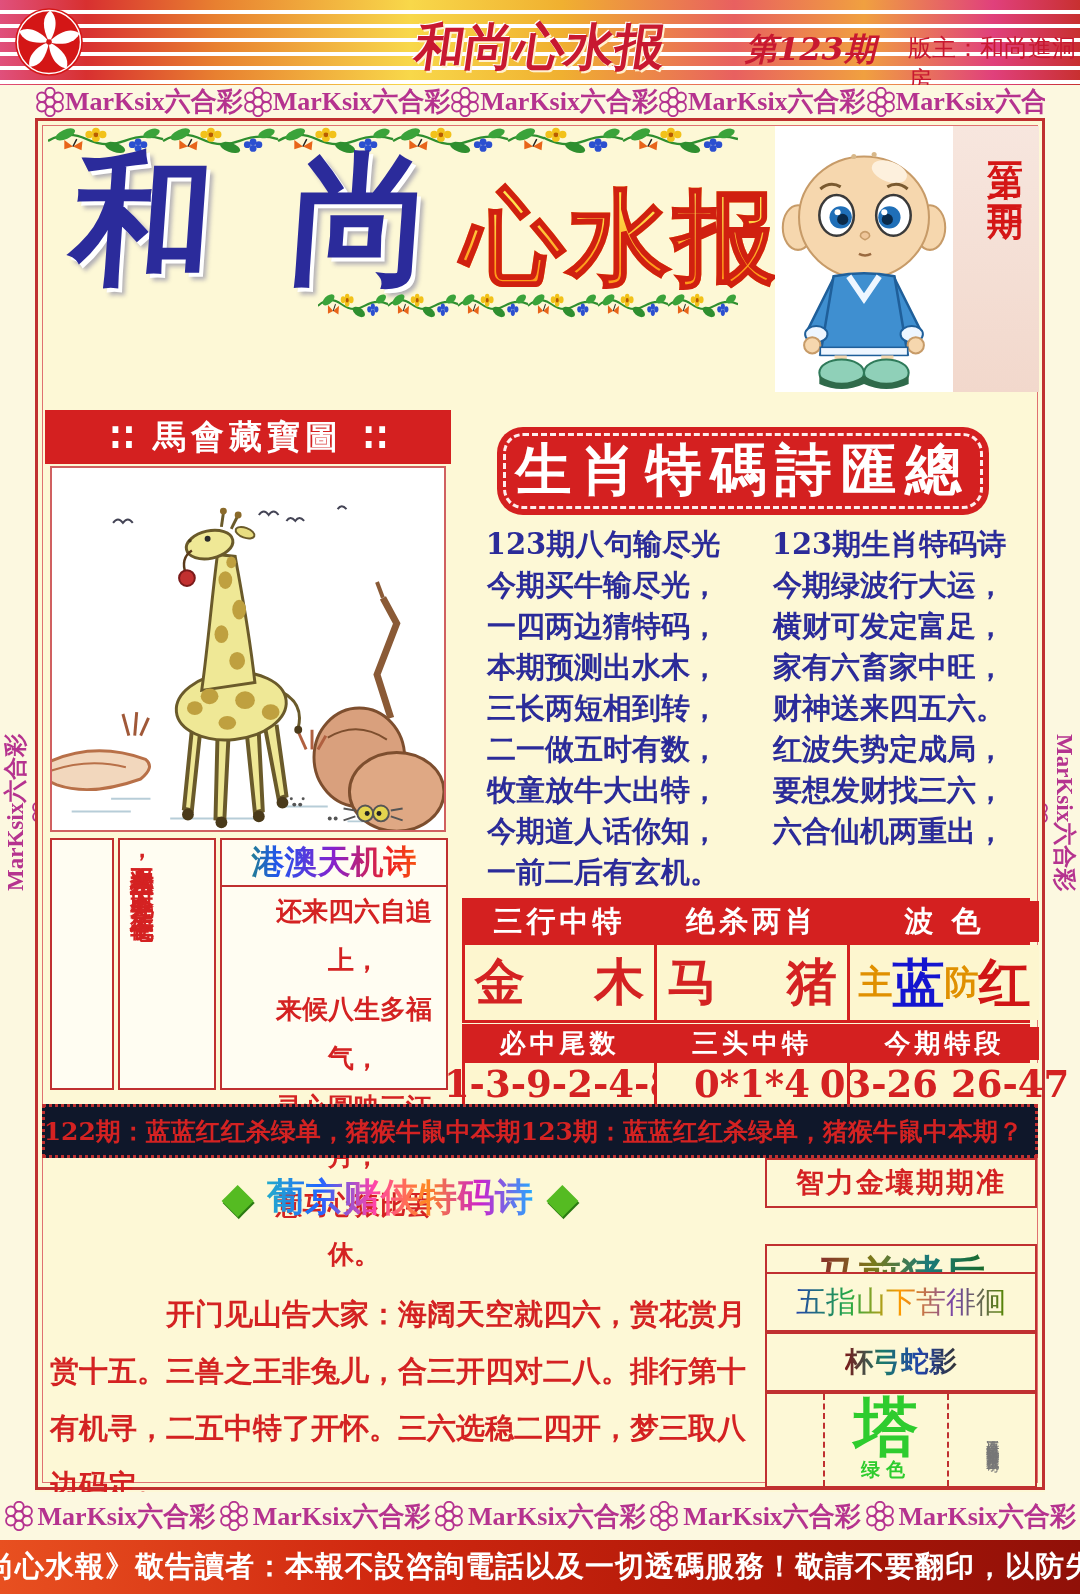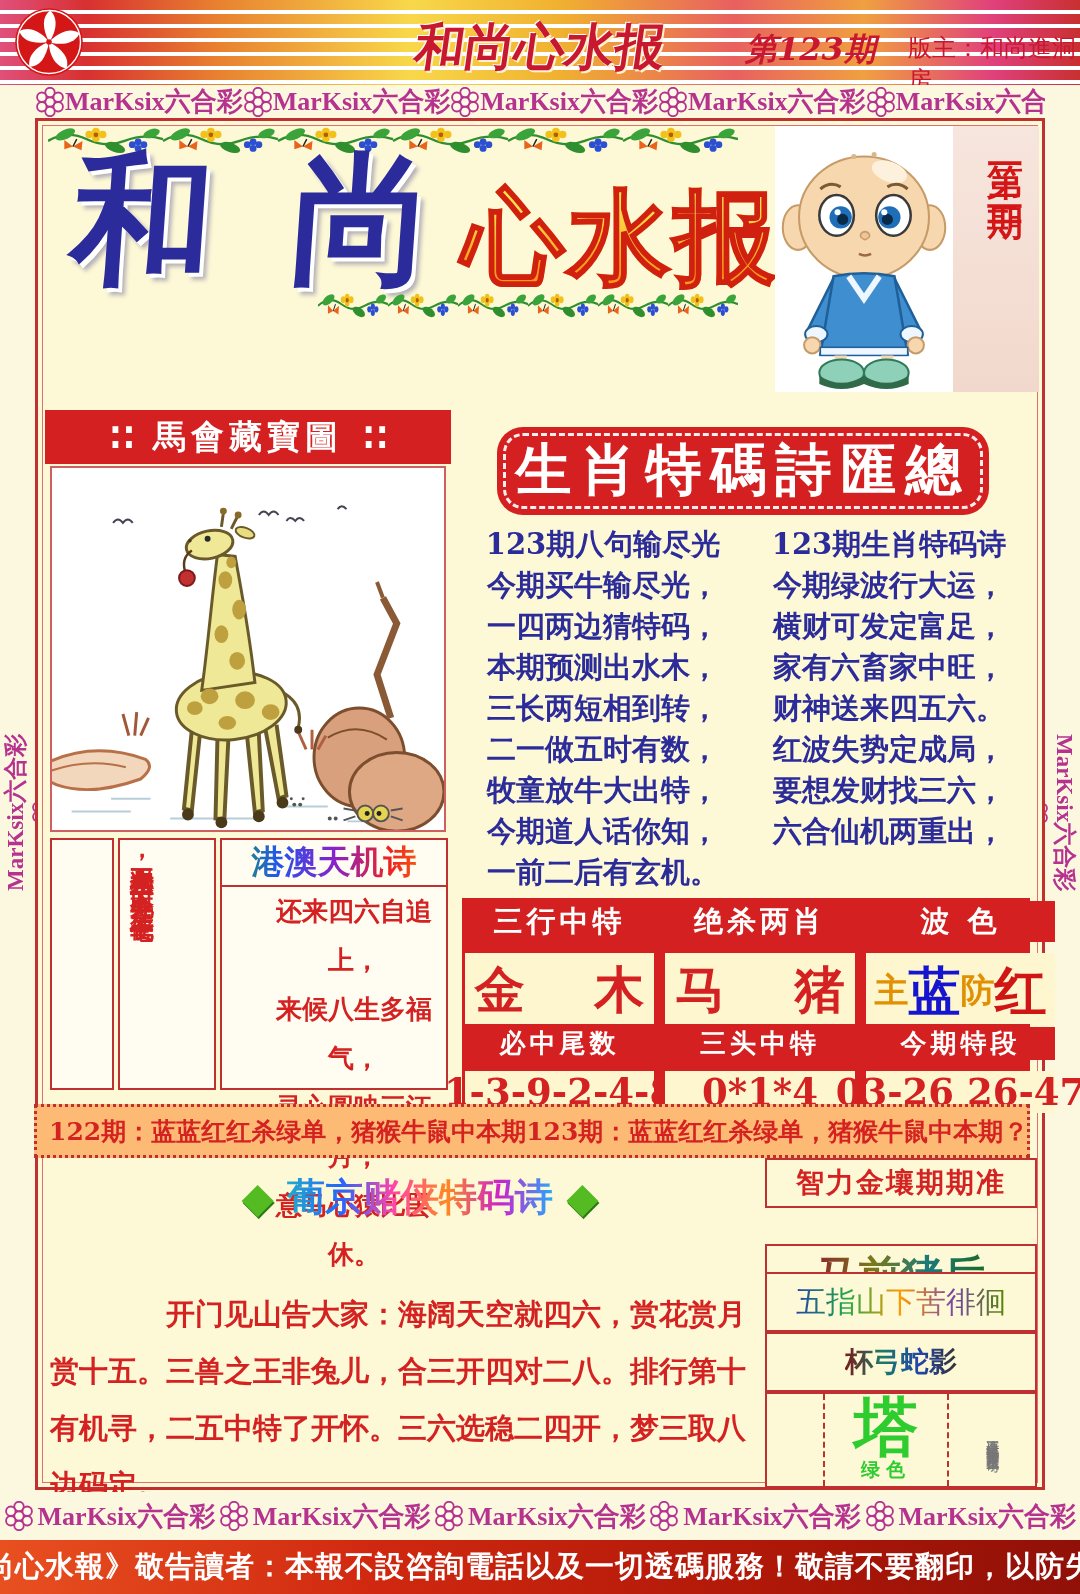--- a/index.html
+++ b/index.html
@@ -68,40 +68,40 @@
 
   
   .banner2{left:497px;top:427px;width:492px;height:88px;background:#d42020;border-radius:26px;}
   .banner2-dash{position:absolute;inset:6px;border:3px dashed #ffecec;border-radius:20px;
     display:flex;align-items:center;justify-content:center;}
   .banner2-txt{color:#fff;font-size:56px;font-weight:bold;letter-spacing:9px;white-space:nowrap;}
   .poemcol{top:524px;width:282px;height:368px;}
   .pA{left:462px}.pB{left:748px}
   .ptitle{font-size:29px;line-height:41px;font-weight:bold;color:#2b2b99;text-align:center;}
   .pline{font-size:29px;line-height:41px;font-weight:bold;color:#2b2b99;text-align:center;white-space:nowrap;}
-  .tbl{left:462px;width:568px;display:grid;grid-template-columns:189px 190px 189px;background:#d42020;gap:11px;border:3px solid #d42020;}
+  .tbl{left:462px;width:568px;display:grid;grid-template-columns:189px 190px 189px;background:#d42020;gap:3px;border:3px solid #d42020;}
   .t1{top:898px;grid-template-rows:41px 75px;}
   .t2{top:1024px;grid-template-rows:33px 42px;}
   .th{background:#d42020;color:#fff;display:flex;align-items:center;justify-content:center;
     font-size:29px;font-weight:bold;letter-spacing:4px;white-space:nowrap;}
   .t2 .th{font-size:26px}
   .td{background:#fdf6cf;display:flex;align-items:center;justify-content:center;white-space:nowrap;}
   .v-big{font-size:50px;font-weight:bold;color:#d42222;letter-spacing:26px;text-indent:26px;}
   .v-num{font-size:37px;font-weight:bold;color:#d42222;}
   .wz{font-size:34px;font-weight:bold;color:#e09000}
   .wl{font-size:52px;font-weight:bold;color:#1515d0;line-height:1}
   .wh{font-size:52px;font-weight:bold;color:#d01515;line-height:1}
 
   
-  .history{left:34px;top:1104px;width:996px;height:54px;border:3px dotted #c03030;background:#fdba74;
-    display:flex;align-items:center;justify-content:flex-start;padding:0 12px;}
+  .history{left:42px;top:1104px;width:996px;height:54px;border:3px dotted #c03030;background:#0f172a;
+    display:flex;align-items:center;justify-content:flex-end;padding:0 12px;}
   .hist-txt{font-size:25px;font-weight:bold;color:#d42222;white-space:nowrap;}
 
   
-  .pj-title{left:42px;top:1172px;width:716px;text-align:center;font-size:38px;font-weight:bold;white-space:nowrap;margin-left:20px;}
+  .pj-title{left:42px;top:1172px;width:716px;text-align:center;font-size:38px;font-weight:bold;white-space:nowrap;}
   .pj-grad{background:linear-gradient(90deg,#22aacc,#2266ff,#ff44aa,#ff8822,#cc22cc,#22aaff);
     -webkit-background-clip:text;background-clip:text;color:transparent;}
   .pj-dia{color:#55bb22;font-size:42px;vertical-align:-2px;text-shadow:1px 2px 0 #2a7a12;}
   .pj-body{left:50px;top:1286px;width:706px;height:196px;font-size:29px;line-height:57px;
     font-weight:bold;color:#d42222;text-indent:4em;}
 
   
   .rp{left:765px;width:272px;background:#fdf8d6;border:2px solid #c03030;
       display:flex;align-items:center;justify-content:center;white-space:nowrap;}
   .rp1{top:1158px;height:50px;font-size:28px;font-weight:bold;color:#d42222;letter-spacing:2px;}

